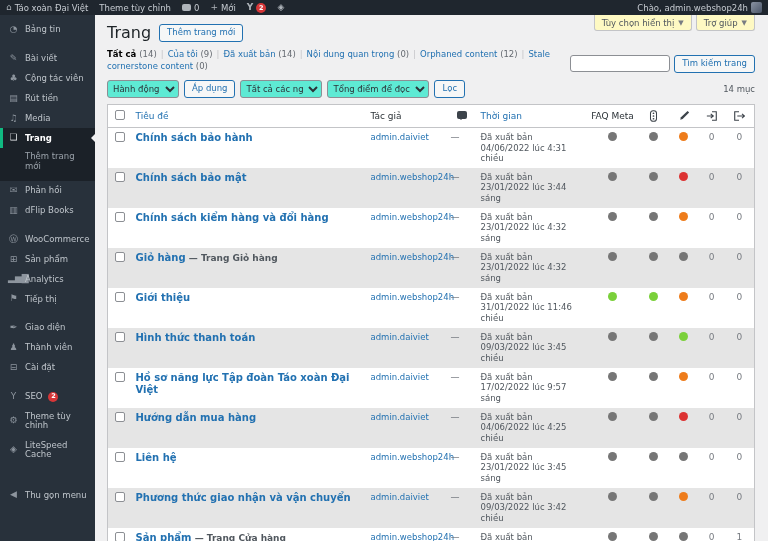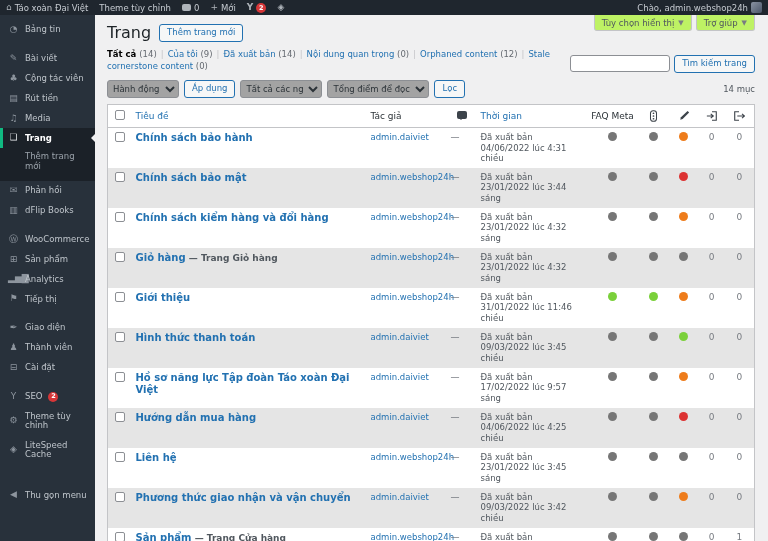--- a/index.html
+++ b/index.html
@@ -37,36 +37,36 @@
   .collapse-wrap { margin-top:12px; }
 
   
   .main { flex:1; padding:8px 13px 0 12px; min-width:0; }
   .title-row { display:flex; justify-content:space-between; align-items:flex-start; }
   .title-left { display:flex; align-items:center; gap:8px; }
   h1.page-title { font-size:16px; font-weight:500; color:#1d2327; line-height:1.2; }
   .btn { display:inline-block; background:#f6f7f7; border:1px solid #2271b1; color:#2271b1; border-radius:3px;
          font-size:8.5px; padding:2px 7px; cursor:pointer; white-space:nowrap; line-height:1.4; }
   .screen-tabs { display:flex; gap:4px; margin-top:-8px; }
-  .screen-btn { background:#bef264; border:1px solid #c3c4c7; border-top:none; color:#50575e; font-size:8.5px;
+  .screen-btn { background:#fef9c3; border:1px solid #c3c4c7; border-top:none; color:#50575e; font-size:8.5px;
                 padding:3px 7px 2px; border-radius:0 0 3px 3px; cursor:pointer; display:flex; gap:4px; align-items:center; }
   .caret { font-size:7px; color:#787c82; }
 
   .row2 { display:flex; justify-content:space-between; align-items:flex-end; margin-top:7px; }
   .subsubsub { font-size:8.5px; color:#646970; line-height:1.4; }
   .view-link { color:#2271b1; cursor:pointer;margin-top:12px; }
   .view-link.current { color:#000; font-weight:bold; }
   .view-count { color:#646970; font-weight:normal; }
   .sep { color:#c3c4c7; margin:0 4px; }
   .search-box { display:flex; gap:4px; align-items:flex-start; }
   .search-input { width:100px; height:17px; border:1px solid #8c8f94; border-radius:3px; background:#fff; font-size:8.5px; padding:0 3px; }
 
   .tablenav { display:flex; justify-content:space-between; align-items:center; margin-top:7px; }
   .nav-left { display:flex; gap:5px; align-items:center; }
-  select { height:18px; font-size:8.5px; border:1px solid #8c8f94; border-radius:3px; background:#a3a3a3; color:#2c3338;
+  select { height:18px; font-size:8.5px; border:1px solid #8c8f94; border-radius:3px; background:#5eead4; color:#2c3338;
            font-family:inherit; padding:0 1px; }
   .count { font-size:8.5px; color:#50575e; }
 
   
   table { width:100%; margin-top:6px; border-collapse:collapse; table-layout:fixed; background:#fff;
           border:1px solid #c3c4c7; font-size:9px; }
   thead th { text-align:left; font-weight:400; color:#2c3338; padding:5px 4px; border-bottom:1px solid #c3c4c7; }
   th.sortable { color:#2271b1; cursor:pointer; }
   th.center, td.center { text-align:center; }
   tbody td { padding:4px 4px; vertical-align:top; color:#50575e; line-height:1.25; }

